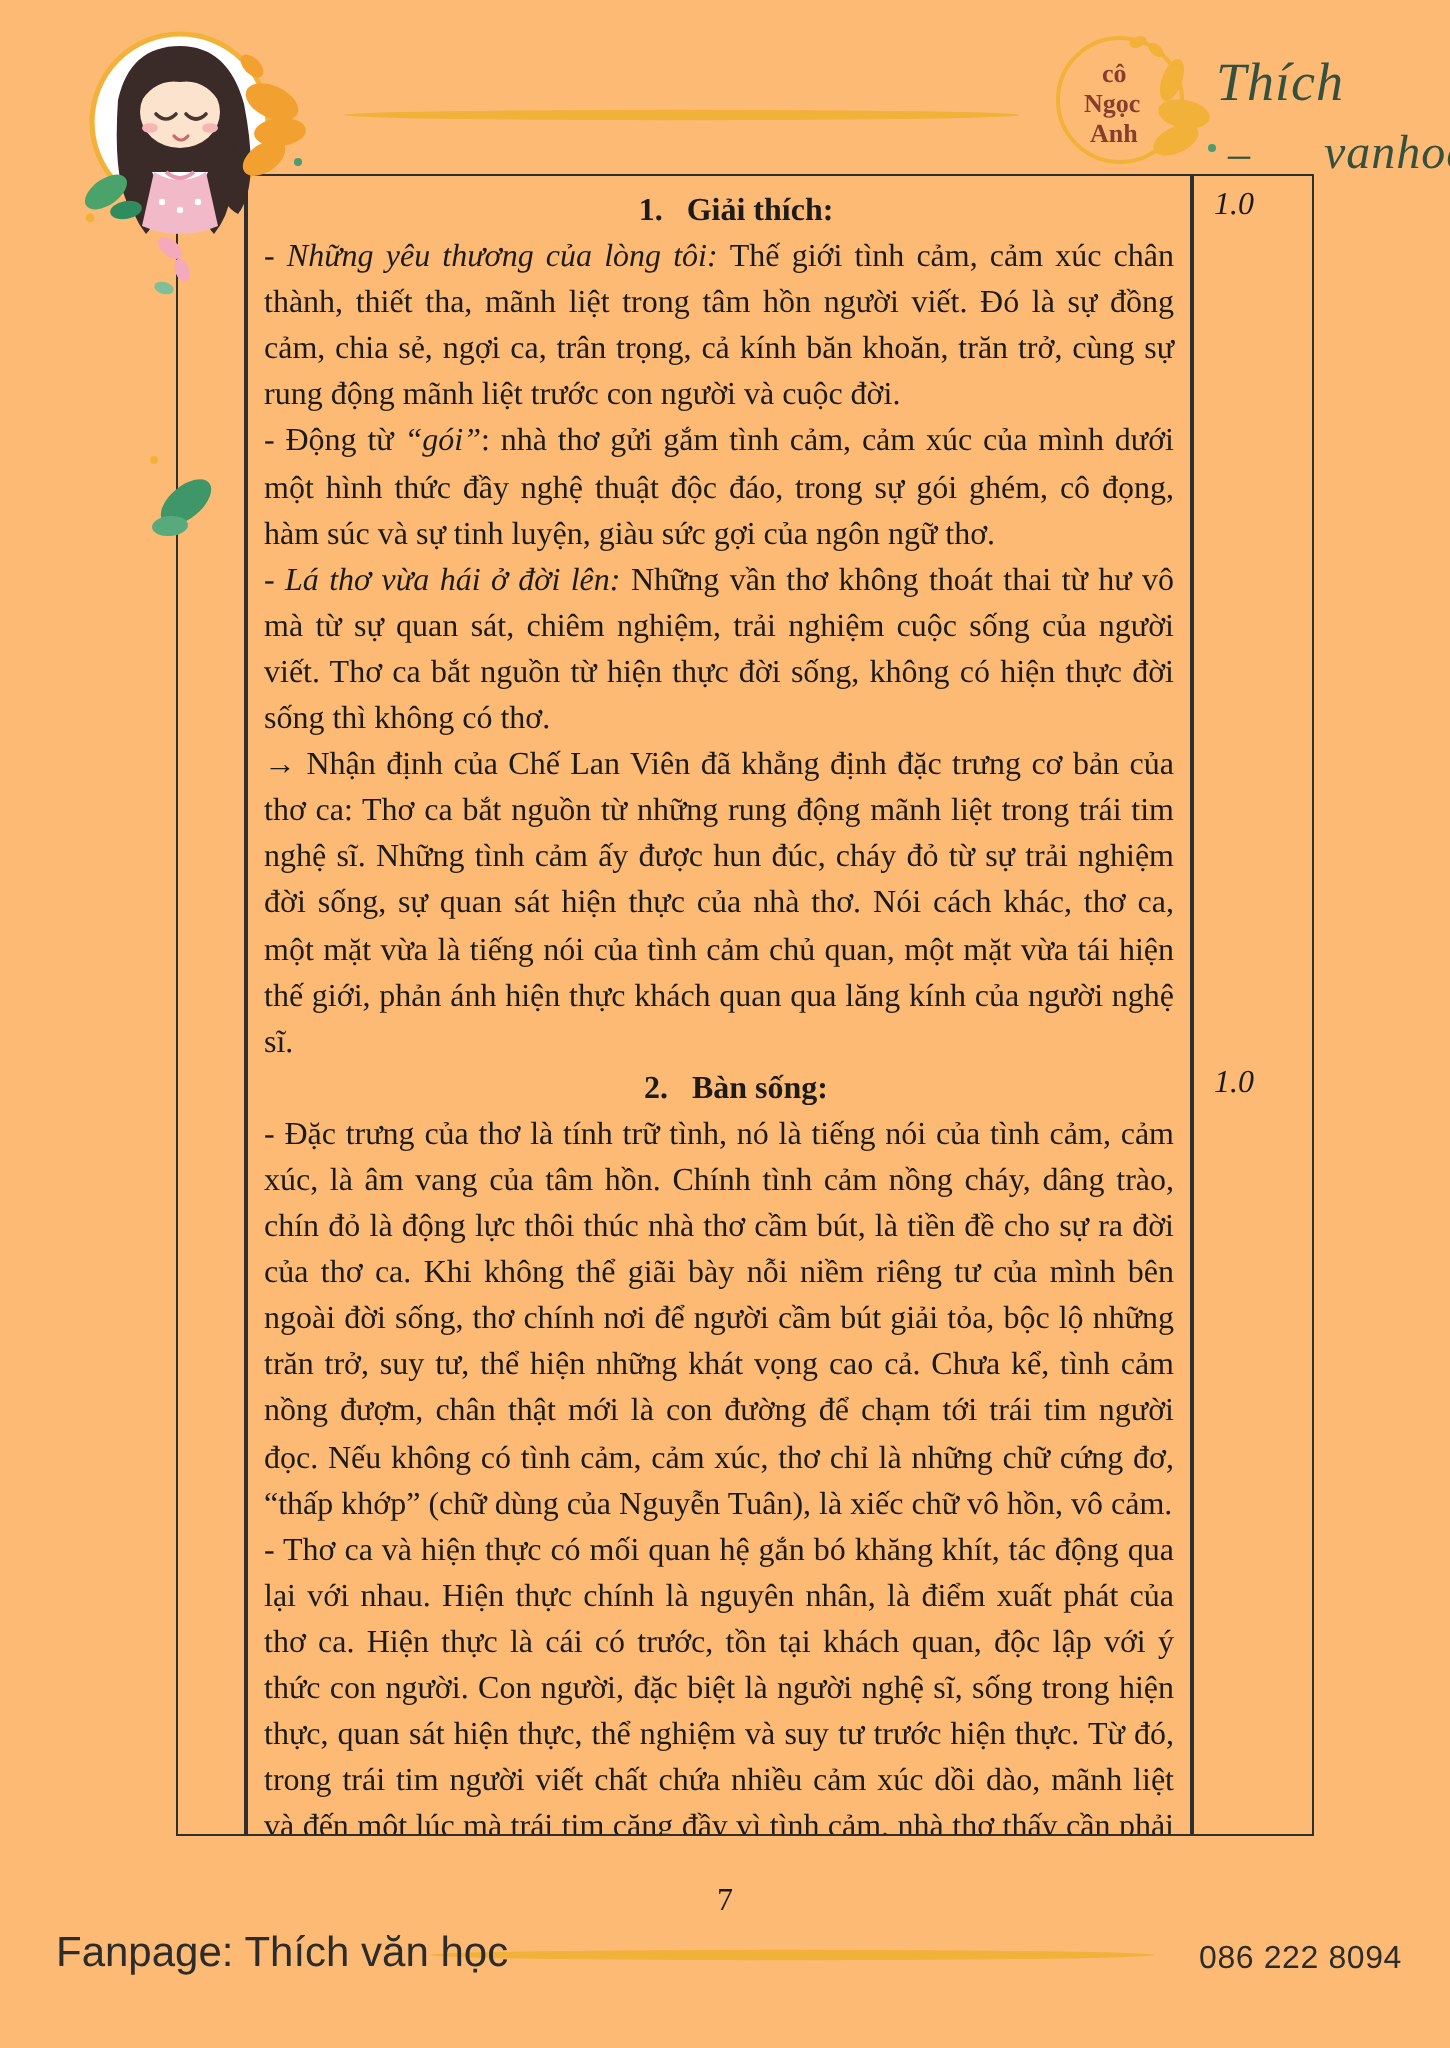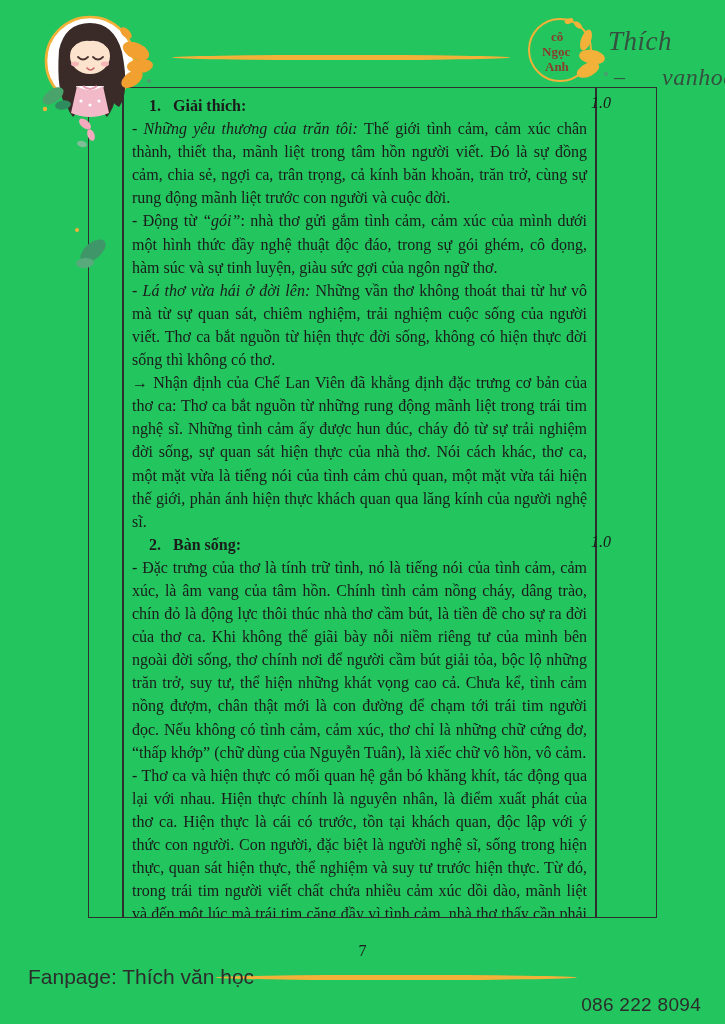--- a/index.html
+++ b/index.html
@@ -1,19 +1,19 @@
 <!DOCTYPE html>
 <html><head>
 <meta charset="utf-8">
 <style>
   * { margin:0; padding:0; box-sizing:border-box; }
   html,body { background:#ffffff; }
   .page {
     position:relative; width:725px; height:1024px; margin:0 auto;
-    background:#22c55e; overflow:hidden;
+    background:#fdba74; overflow:hidden;
     font-family:"Liberation Serif", serif; color:#1b1b1b;
   }
 
   
   .avatar { position:absolute; left:15px; top:4px; z-index:6; }
   .hdr-line { position:absolute; left:172px; top:54px; width:338px; height:7px; z-index:2; }
   .badge { position:absolute; left:518px; top:10px; z-index:3; }
   .badge text { font-family:"Liberation Serif", serif; font-weight:700; font-size:13px; fill:#8a3c2e; }
   .brand { position:absolute; left:608px; top:28px; width:118px; z-index:3;
            color:#35503f; font-style:italic; font-weight:400; line-height:1; }
@@ -29,35 +29,35 @@
     border:1.6px solid #2f2f2f; z-index:1;
   }
   .vline { position:absolute; top:0; bottom:0; width:1.6px; background:#2f2f2f; }
   .vline.left  { left:33px; }
   .vline.right { right:59px; }
   .content {
     position:absolute; left:35px; right:61px; top:0; bottom:0;
     padding:6px 8px 4px 8px; overflow:hidden;
     font-size:16px; line-height:23.1px; text-align:justify;
   }
-  .sec-head { font-weight:700; text-align:left; padding-left:17px; }
+  .sec-head { font-weight:700; text-align:center; padding-left:17px; }
   .sec-num  { margin-right:12px; }
   .para { margin:0; }
   .it { font-style:italic; }
-  .score-col { position:absolute; top:0; bottom:0; right:16px; width:59px; }
+  .score-col { position:absolute; top:0; bottom:0; right:0; width:59px; }
   .score { position:absolute; left:10px; font-style:italic; font-size:16px; color:#1b1b1b; }
 
   
   .page-num { position:absolute; left:0; width:725px; top:942px; text-align:center;
               font-size:16px; font-family:"Liberation Serif", serif; }
   .ftr-line { position:absolute; left:215px; top:974px; width:362px; height:7px; }
   .ftr-left { position:absolute; left:28px; top:965px; font-family:"Liberation Sans", sans-serif;
               font-size:21px; color:#2c2c2c; }
-  .ftr-right{ position:absolute; right:24px; top:994px; font-family:"Liberation Sans", sans-serif;
-              font-size:19px; color:#2c2c2c; letter-spacing:0.3px; }
+  .ftr-right{ position:absolute; right:24px; top:971px; font-family:"Liberation Sans", sans-serif;
+              font-size:16px; color:#2c2c2c; letter-spacing:0.3px; }
 </style>
 </head>
 <body>
 
 <div class="page">
 
   <svg class="avatar" width="140" height="275" viewBox="0 0 140 275" aria-hidden="true">
     <circle cx="75" cy="57" r="44" fill="#ffffff" stroke="#F2B139" stroke-width="2.6"></circle>
     <path d="M44 46 Q41 90 52 103 Q60 97 58 82 L96 82 Q94 98 104 103 Q115 89 107 48 Q99 19 75 19 Q50 19 44 46 Z" fill="#3a2a28"></path>
     <ellipse cx="75" cy="52" rx="20" ry="18" fill="#fbe3ce"></ellipse>
@@ -133,21 +133,21 @@
         </g>
       </svg>
     </div>
   </div>
 
   <div class="table">
     <div class="vline left"></div>
     <div class="vline right"></div>
     <div class="content">
         <div class="sec-head"><span class="sec-num">1.</span><span>Giải thích:</span></div>
-        <div class="para"><span class="it">- Những yêu thương của trăn tôi: </span><span>Thế giới tình cảm, cảm xúc chân thành, thiết tha, mãnh liệt trong tâm hồn người viết. Đó là sự đồng cảm, chia sẻ, ngợi ca, trân trọng, cả kính băn khoăn, trăn trở, cùng  sự rung động mãnh liệt trước con người và cuộc đời.</span></div>
+        <div class="para"><span class="it">- Những yêu thương của lòng tôi: </span><span>Thế giới tình cảm, cảm xúc chân thành, thiết tha, mãnh liệt trong tâm hồn người viết. Đó là sự đồng cảm, chia sẻ, ngợi ca, trân trọng, cả kính băn khoăn, trăn trở, cùng  sự rung động mãnh liệt trước con người và cuộc đời.</span></div>
         <div class="para"><span>- Động từ </span><span class="it">“gói”</span><span>: nhà thơ gửi gắm tình cảm, cảm xúc của mình dưới một hình thức đầy nghệ thuật độc đáo, trong sự gói ghém, cô đọng, hàm súc và sự tinh luyện, giàu sức gợi của ngôn ngữ thơ.</span></div>
         <div class="para"><span class="it">- Lá thơ vừa hái ở đời lên: </span><span>Những vần thơ không thoát thai từ hư vô mà từ sự quan sát, chiêm nghiệm, trải nghiệm cuộc sống của người viết. Thơ ca bắt nguồn từ hiện thực đời sống, không có hiện thực đời sống thì không có thơ.</span></div>
         <div class="para"><span>→ Nhận định của Chế Lan Viên đã khẳng định đặc trưng cơ bản của thơ ca: Thơ ca bắt nguồn từ những rung động mãnh liệt trong trái tim nghệ sĩ. Những tình cảm ấy được hun đúc, cháy đỏ từ sự trải nghiệm đời sống, sự quan sát hiện thực của nhà thơ. Nói cách khác, thơ ca, một mặt vừa là tiếng nói của tình cảm chủ quan, một mặt  vừa tái hiện thế giới, phản ánh hiện thực khách quan qua lăng kính của người nghệ sĩ.</span></div>
         <div class="sec-head"><span class="sec-num">2.</span><span>Bàn sống:</span></div>
         <div class="para"><span>- Đặc trưng của thơ là tính trữ tình, nó là tiếng nói của tình cảm, cảm xúc, là âm vang của tâm hồn. Chính tình cảm nồng cháy, dâng trào, chín đỏ là động lực thôi thúc nhà thơ cầm bút, là tiền đề cho sự ra đời của thơ ca. Khi không thể giãi bày nỗi niềm riêng tư của mình bên ngoài đời sống, thơ chính nơi để người cầm bút giải tỏa, bộc lộ những trăn trở, suy tư, thể hiện những khát vọng cao cả. Chưa kể, tình cảm nồng đượm, chân thật mới là con đường để chạm tới trái tim người đọc. Nếu không có tình cảm, cảm xúc, thơ chỉ là những chữ cứng đơ, “thấp khớp” (chữ dùng của Nguyễn Tuân), là xiếc chữ vô hồn, vô cảm.</span></div>
         <div class="para"><span>- Thơ ca và hiện thực có mối quan hệ gắn bó khăng khít, tác động qua lại với nhau. Hiện thực chính là nguyên nhân, là điểm xuất phát của thơ ca. Hiện thực là cái có trước, tồn tại khách quan, độc lập với ý thức con người. Con người, đặc biệt là người nghệ sĩ, sống trong hiện thực, quan sát hiện thực, thể nghiệm và suy tư trước hiện thực. Từ đó, trong trái tim người viết chất chứa nhiều cảm xúc dồi dào, mãnh liệt và đến một lúc mà trái tim căng đầy vì tình cảm, nhà thơ thấy cần phải viết văn, làm thơ để giải tỏa cảm xúc, thỏa trí nghĩ của mình. Thơ ca từ hiện thực cuộc</span></div>
       </div>
     <div class="score-col">
         <div class="score" style="top: 6px;">1.0</div>
         <div class="score" style="top: 445px;">1.0</div>

